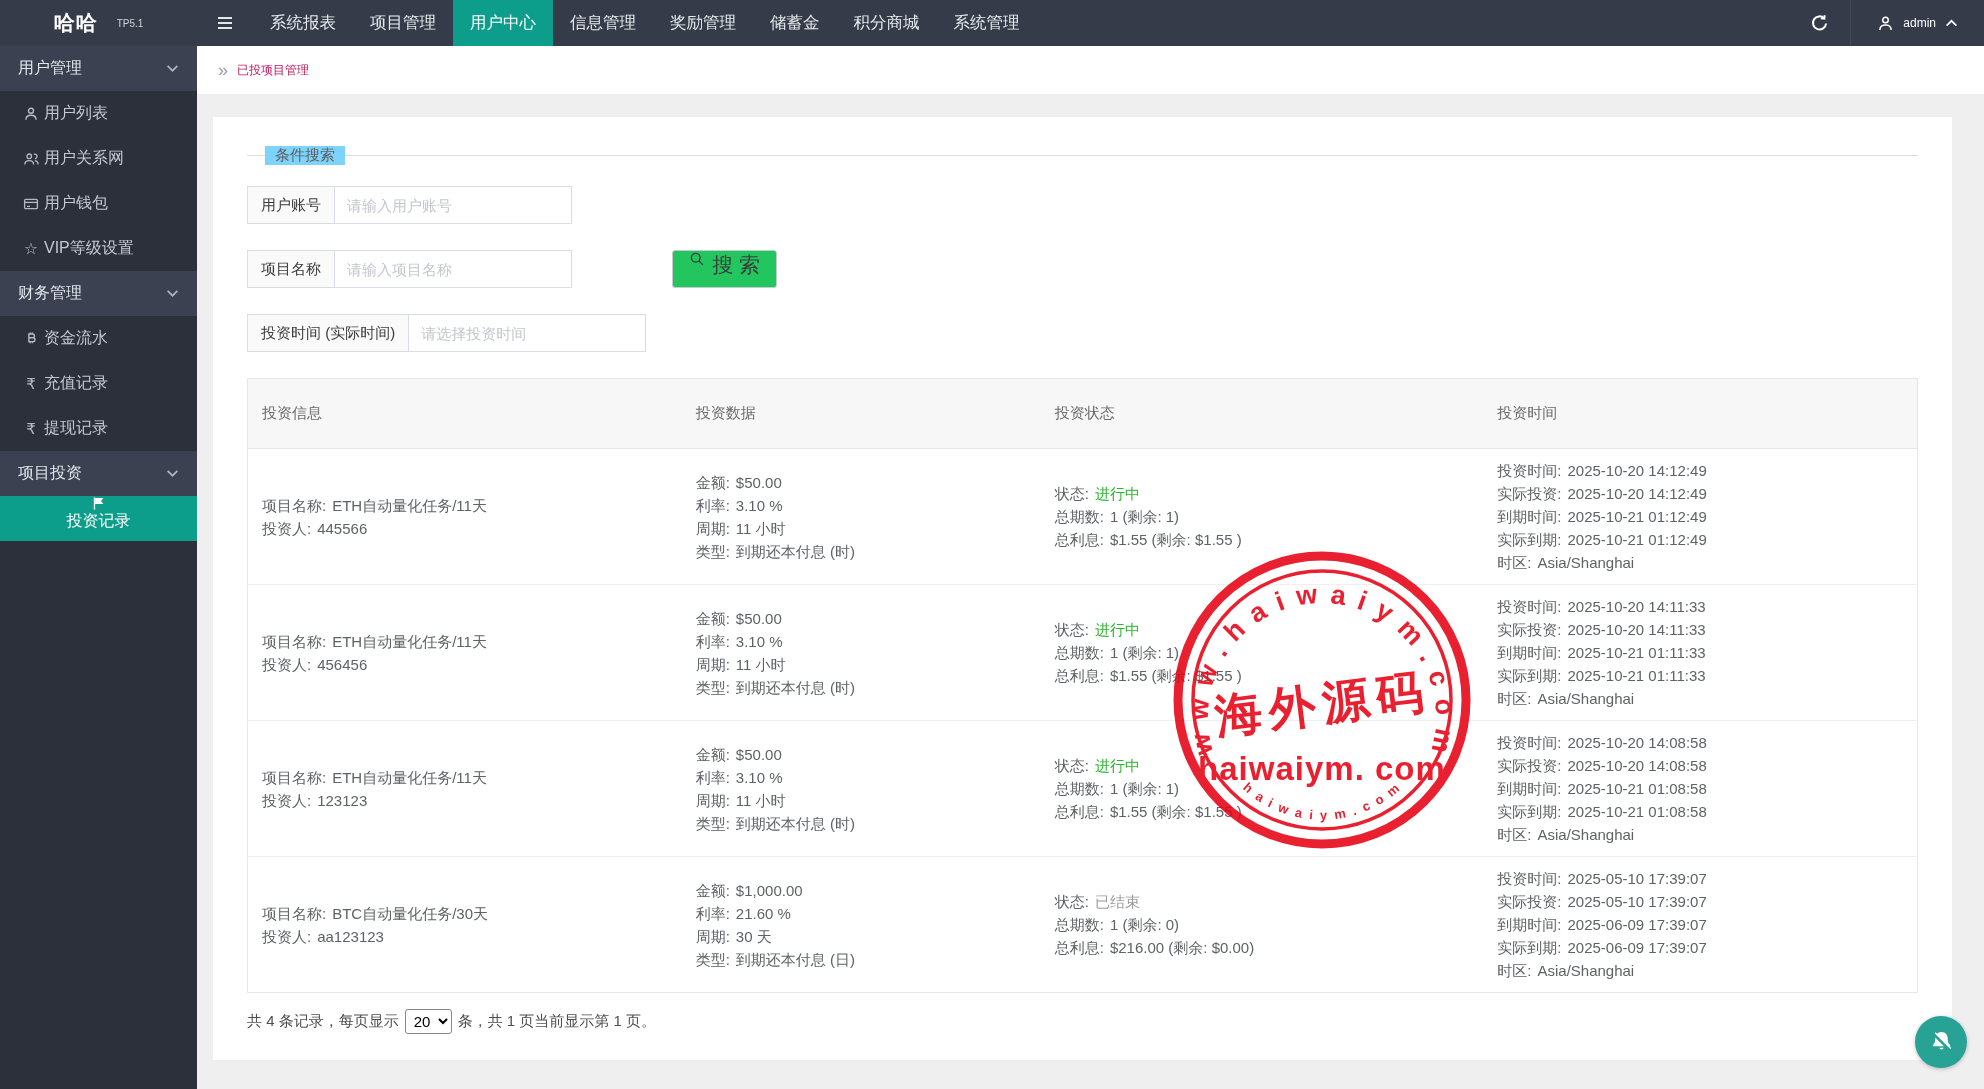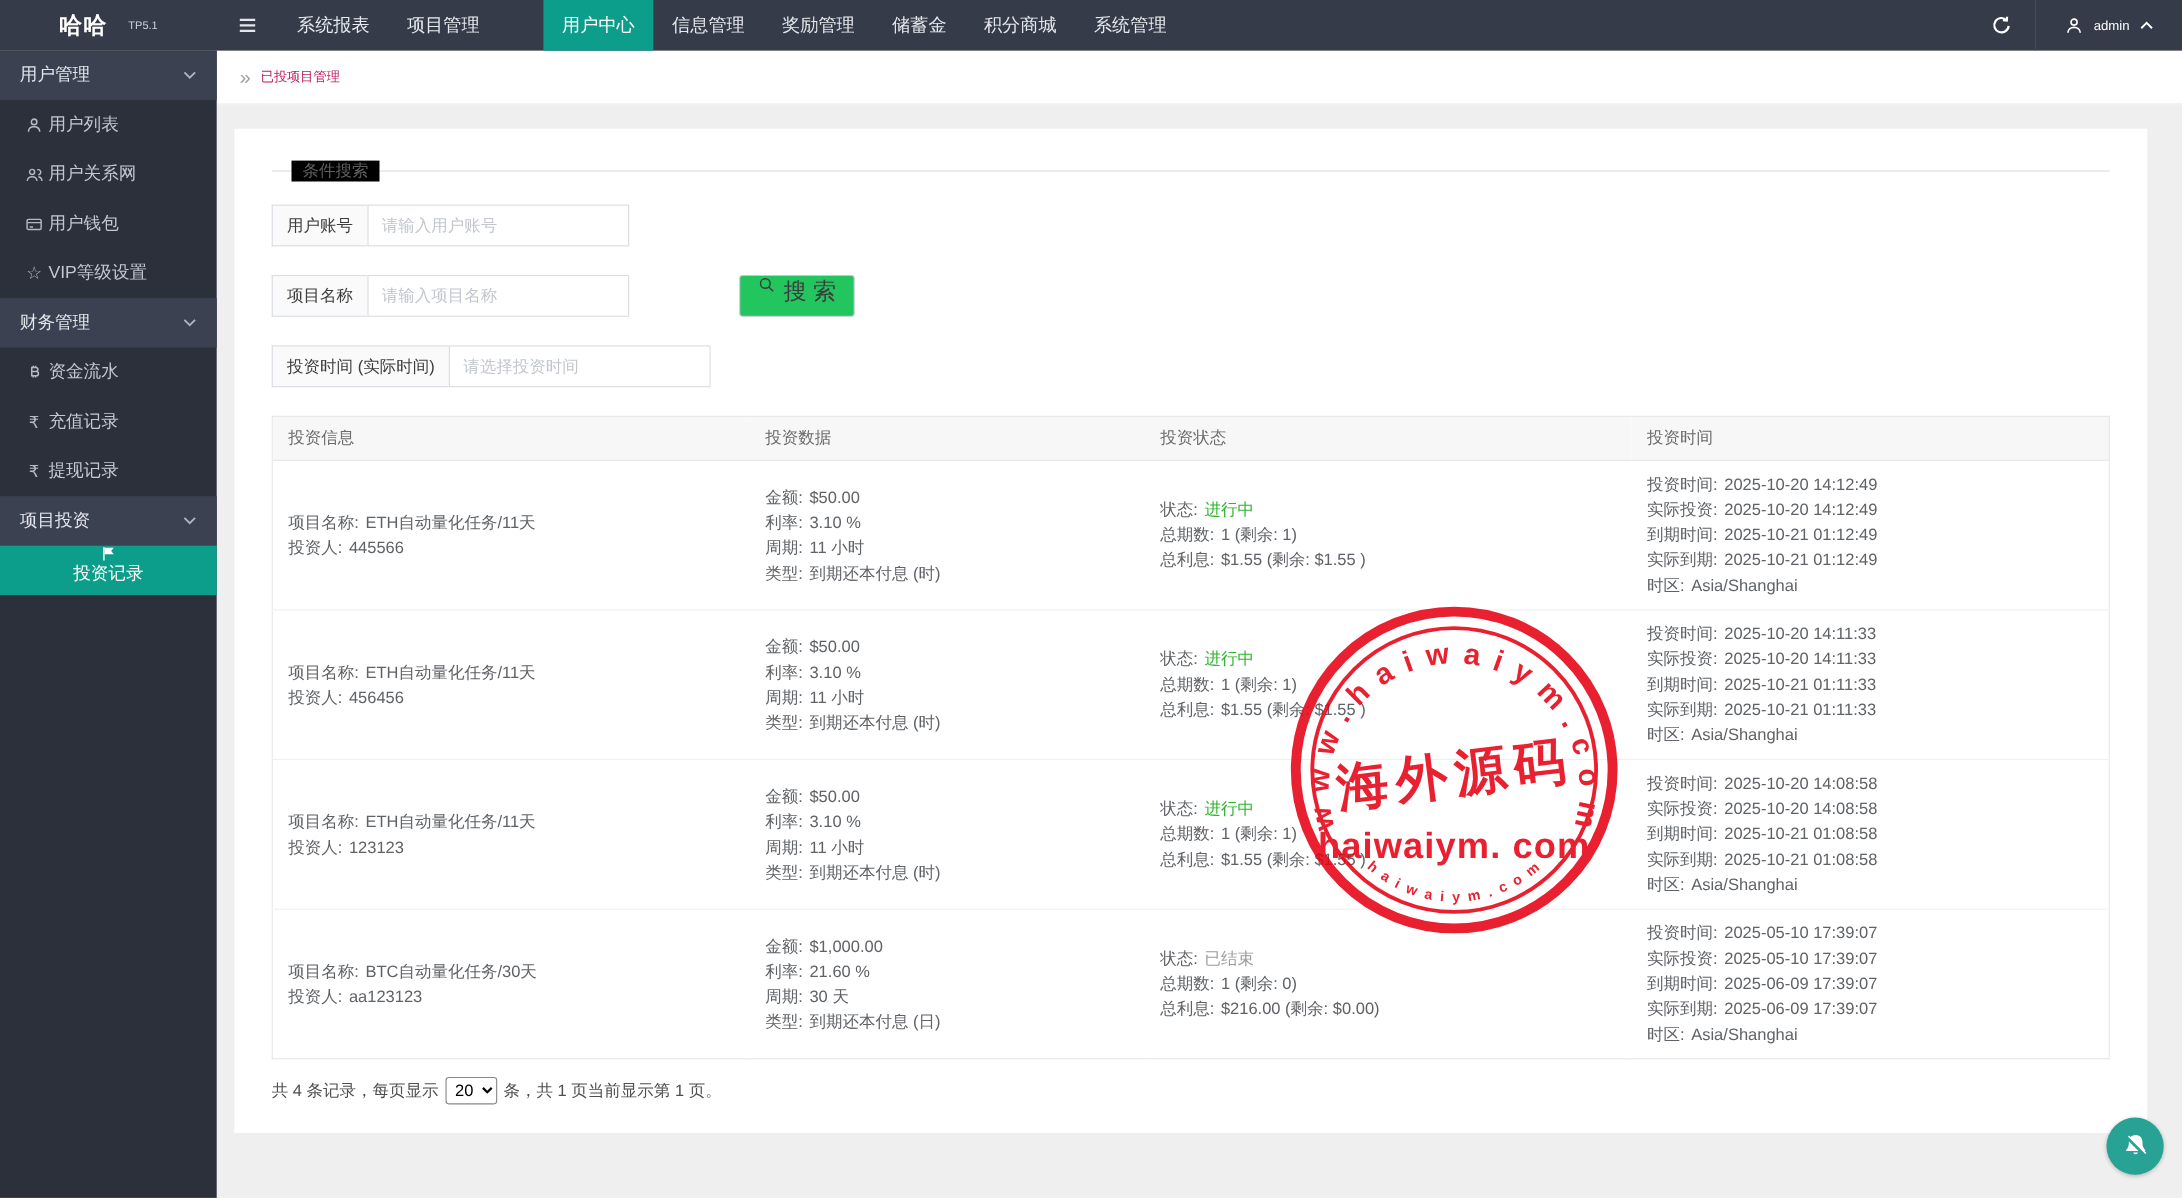--- a/index.html
+++ b/index.html
@@ -9,21 +9,21 @@
     background:#efefef; position:relative; overflow:hidden; color:#333;
   }
   
   .topbar { position:absolute; top:0; left:0; right:0; height:46px; background:#353b48; display:flex; align-items:stretch; z-index:30; }
   .logo { width:197px; display:flex; align-items:center; justify-content:center; color:#fff; }
   .logo .brand { font-size:21px; font-weight:bold; letter-spacing:1px; }
   .logo sup { font-size:10px; color:#cfd3da; margin-left:19px; }
   .hamburger { width:56px; display:flex; align-items:center; justify-content:center; color:#e3e6ea; cursor:pointer; }
   .nav-tabs { display:flex; }
   .nav-tab { padding:0 17px; display:flex; align-items:center; font-size:16.5px; color:#e6e9ed; cursor:pointer; }
-  .nav-tab.active { background:#0c9e8b; color:#fff;margin-left:41px; }
+  .nav-tab.active { background:#0c9e8b; color:#fff; }
   .topbar-right { margin-left:auto; display:flex; align-items:stretch; }
   .refresh-btn { width:62px; display:flex; align-items:center; justify-content:center; color:#fff; cursor:pointer; }
   .admin-box { display:flex; align-items:center; gap:9px; padding:0 26px; border-left:1px solid #454c59; color:#fff; font-size:12px; cursor:pointer; }
   
   .sidebar { position:absolute; top:46px; left:0; bottom:0; width:197px; background:#2b303b; z-index:20; }
   .side-list { list-style:none; }
   .side-row { height:45px; display:flex; align-items:center; padding:0 18px; font-size:16px; cursor:pointer; }
   .side-row.group { background:#3b4150; color:#e2e5ea; }
   .side-row.group .s-caret { margin-left:auto; color:#aeb4bd; display:flex; }
   .side-row.item { color:#c3c8d0; }
@@ -33,30 +33,30 @@
   .side-row .s-icon:empty, .side-row .s-caret:empty { display:none; }
   .tglyph { font-family:"DejaVu Sans",sans-serif; }
   
   .main { position:absolute; left:197px; top:46px; right:0; bottom:0; }
   .breadcrumb-bar { height:49px; background:#fff; display:flex; align-items:center; padding:0 21px; gap:9px; border-bottom:1px solid #ececec; }
   .crumb-mark { color:#9aa0a6; font-size:18px; }
   .crumb-title { font-size:12px; color:#be185d; }
   .card { margin:22px 32px 0 16px; background:#fff; padding:22px 34px 26px 34px; }
   
   .fieldset { border-top:1px solid #dcdcdc; position:relative; margin-top:16px; }
-  .legend { position:absolute; top:-10px; left:18px; background:#000000; padding:0 10px; font-size:15px; color:#5f5f5f; }
+  .legend { position:absolute; top:-10px; left:18px; background:#7dd3fc; padding:0 10px; font-size:15px; color:#5f5f5f; }
   .search-row { display:flex; gap:26px; margin:30px 0 26px; align-items:center; }
   .input-group { display:flex; height:38px; }
   .ig-label { display:flex; align-items:center; padding:0 13px; background:#fafafa; border:1px solid #d9dce2; border-right:none; font-size:15px; color:#3c3c3c; white-space:nowrap; }
   .ig-input { width:238px; border:1px solid #d9dce2; padding:0 12px; font-size:15px; color:#333; outline:none; font-family:inherit; }
   .ig-input::placeholder { color:#c3c7cd; }
   .search-btn { height:38px; padding:0 16px; background:#22c55e; border:1px solid #c7cad1; border-radius:3px; font-size:21px; color:#3c3c3c; display:flex; align-items:flex-start; gap:7px; cursor:pointer; font-family:inherit; }
   
   .inv-table { width:100%; border-collapse:collapse; border:1px solid #e7e7e7; table-layout:fixed; }
-  .inv-table th { background:#f7f7f7; text-align:left; font-weight:normal; font-size:15px; color:#6b6b6b; padding:10px 14px; border-bottom:1px solid #e7e7e7; }
+  .inv-table th { background:#f7f7f7; text-align:left; font-weight:normal; font-size:15px; color:#6b6b6b; padding:25px 14px; border-bottom:1px solid #e7e7e7; }
   .inv-table td { padding:10px 14px; font-size:15px; color:#5f6266; border-bottom:1px solid #efefef; vertical-align:middle; }
   .inv-table tr:last-child td { border-bottom:none; }
   .col1 { width:26%; } .col2 { width:21.5%; } .col3 { width:26.5%; } .col4 { width:26%; }
   .line { line-height:21px; padding:1px 0; }
   .lbl { margin-right:6px; }
   .status-val.ok { color:#2eb52e; }
   .status-val.end { color:#9c9c9c; }
   
   .pager { margin-top:16px; font-size:15px; color:#4f4f4f; display:flex; align-items:center; gap:6px; }
   .pager select { font-size:15px; padding:2px 4px; border:1px solid #888; border-radius:3px; background:#fff; font-family:inherit; }

